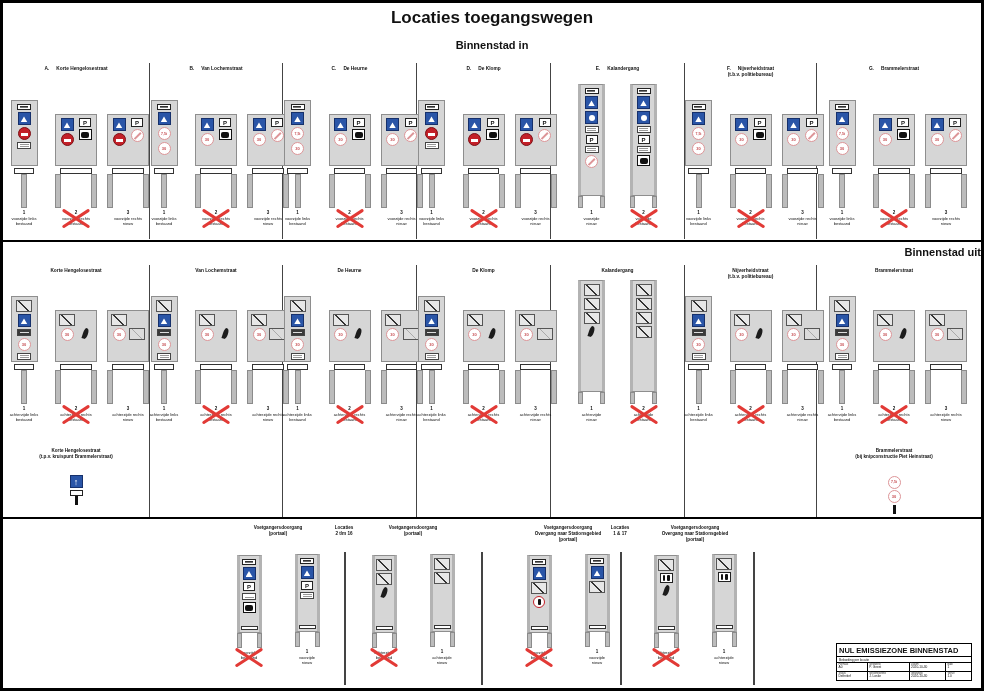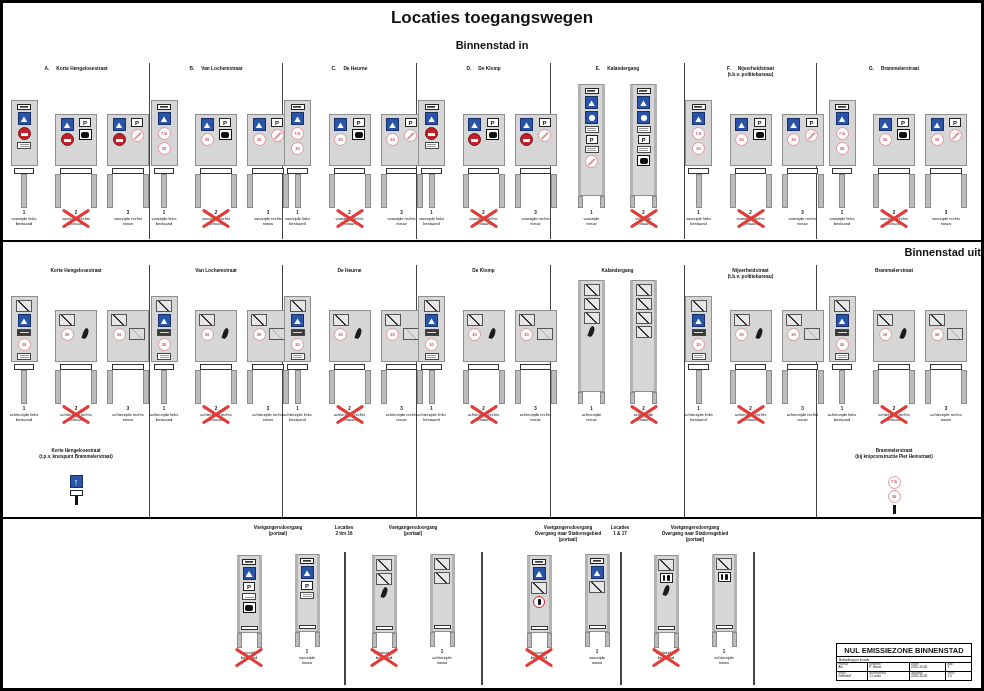--- a/index.html
+++ b/index.html
@@ -88,21 +88,21 @@
   .noteplate{width:11px;height:4px;background:#fff;border:1px solid #222;margin-top:1px;}
   .notepole{width:3px;height:9px;background:#111;}
   
   .vline{position:absolute;width:1.5px;background:#444;top:33px;bottom:0;}
   .pgroup{position:absolute;top:6px;width:120px;display:flex;flex-direction:column;align-items:center;}
   .pghead{font-size:4.6px;font-weight:bold;text-align:center;line-height:1.3;min-height:22px;}
   .pgrow{display:flex;gap:12px;align-items:flex-end;height:118px;}
   .loclabel{position:absolute;top:6px;transform:translateX(-50%);font-size:4.6px;font-weight:bold;text-align:center;line-height:1.3;}
   
   .tblock{position:absolute;right:9px;bottom:4px;width:136px;border:1.5px solid #000;background:#fff;box-sizing:border-box;}
-  .tb-title{font-size:7.5px;font-weight:bold;padding:1.5px 2px;border-bottom:1px solid #000;white-space:nowrap;text-align:center;}
+  .tb-title{font-size:7.5px;font-weight:bold;padding:1.5px 2px;border-bottom:1px solid #000;white-space:nowrap;}
   .tb-sub{font-size:3.2px;padding:0.5px 2px;border-bottom:1px solid #000;}
   .tb-grid{display:grid;grid-template-columns:1.1fr 1.5fr 1.3fr 0.9fr;}
   .tb-cell{border-right:1px solid #000;border-bottom:1px solid #000;padding:0.5px 1.5px;min-height:7px;}
   .tb-cell:nth-child(4n){border-right:none;}
   .tb-cell:nth-last-child(-n+4){border-bottom:none;}
   .tb-lab{font-size:2.6px;color:#333;display:block;line-height:1.1;}
   .tb-val{font-size:3.2px;display:block;line-height:1.2;}
 </style>
 </head>
 <body>

